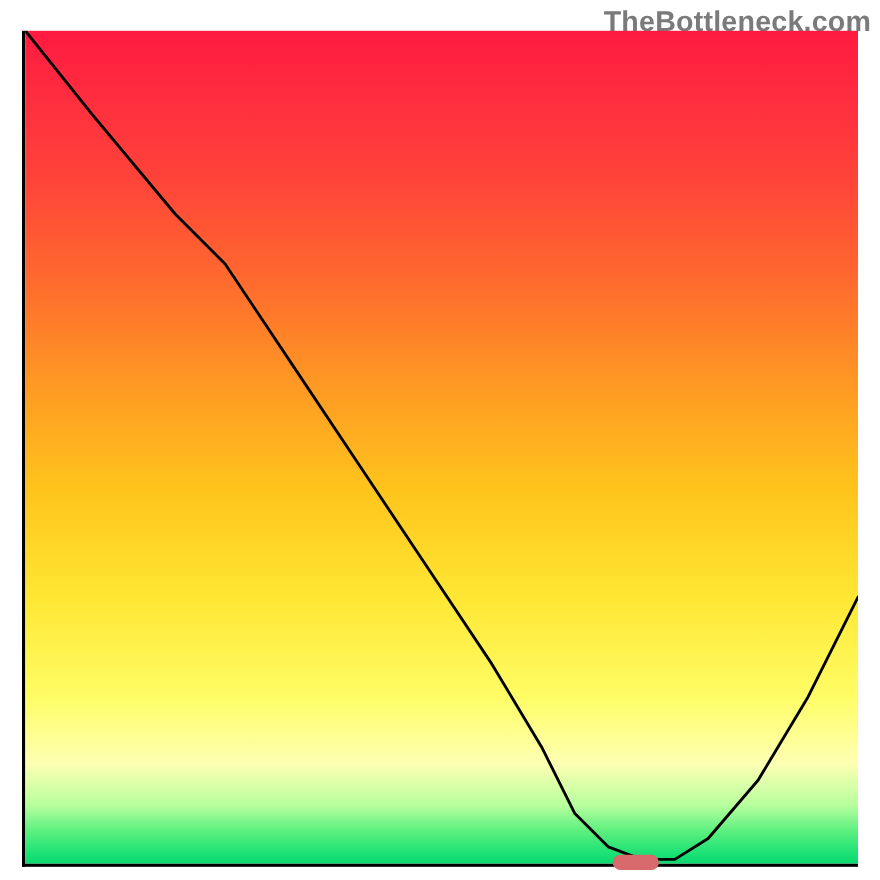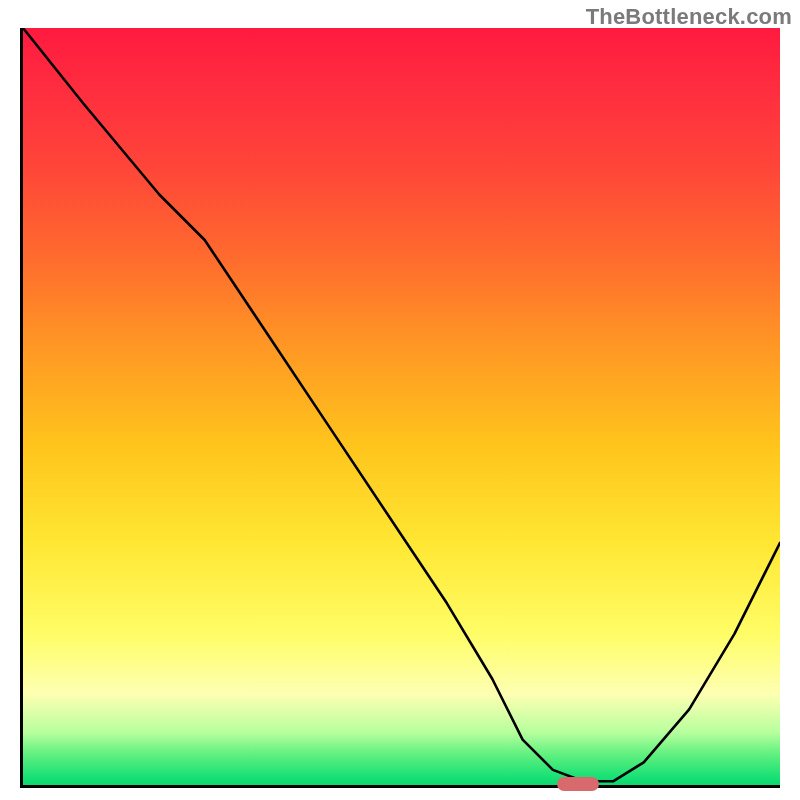--- a/index.html
+++ b/index.html
@@ -12,21 +12,21 @@
   }
   .canvas {
     position: relative;
     width: 800px;
     height: 800px;
   }
   .watermark {
     position: absolute;
     top: 4px;
     right: 8px;
-    font-size: 22px;
+    font-size: 26px;
     font-weight: 600;
     color: #7a7a7a;
     letter-spacing: 0.2px;
   }
   .plot {
     position: absolute;
     left: 20px;
     top: 28px;
     width: 760px;
     height: 760px;

